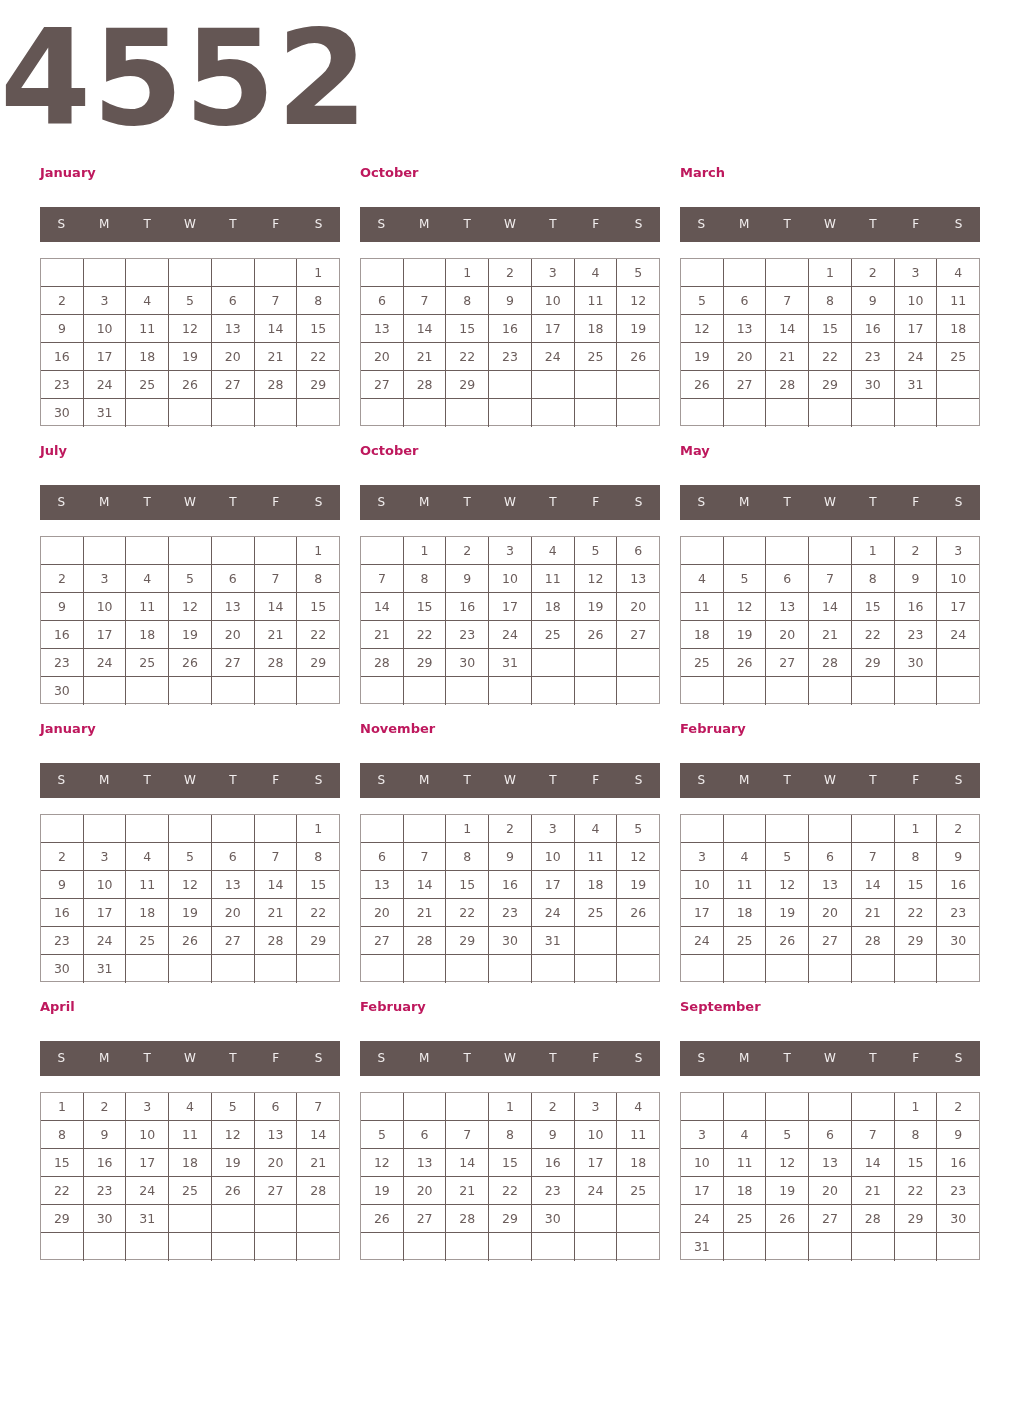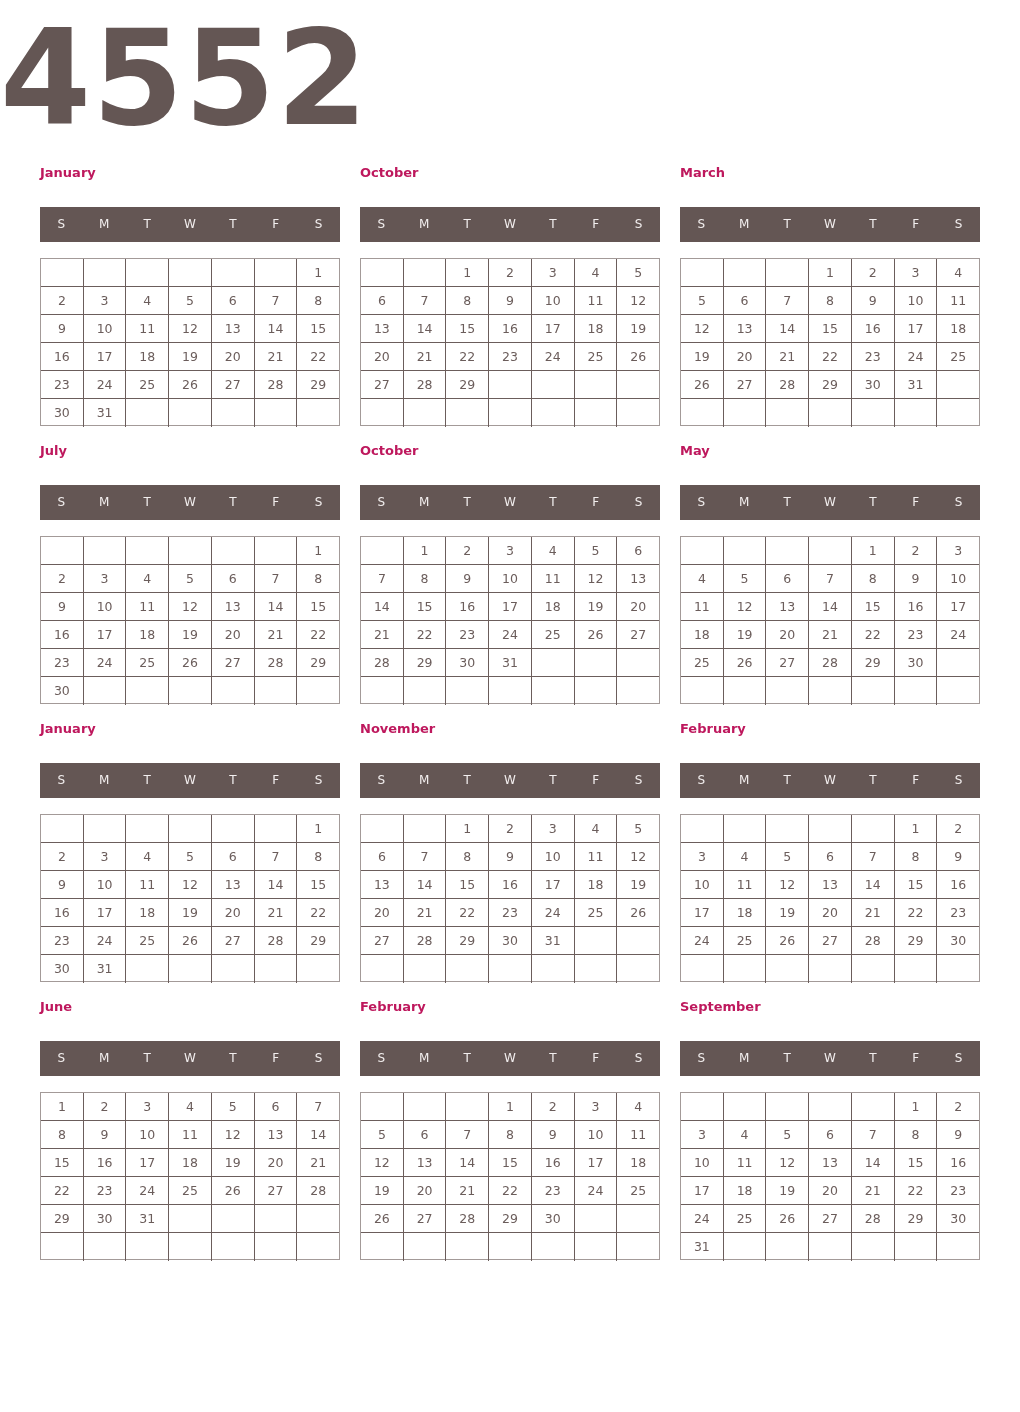--- a/index.html
+++ b/index.html
@@ -626,21 +626,21 @@
           <div class="cell"></div>
           <div class="cell"></div>
           <div class="cell"></div>
           <div class="cell"></div>
           <div class="cell"></div>
           <div class="cell"></div>
         </div>
       </div>
     </div>
     <div class="month" style="left: 40px; top: 996px;">
-      <div class="mname">June</div>
+      <div class="mname">April</div>
       <div class="dhead">
         <span>S</span>
         <span>M</span>
         <span>T</span>
         <span>W</span>
         <span>T</span>
         <span>F</span>
         <span>S</span>
       </div>
       <div class="grid">

